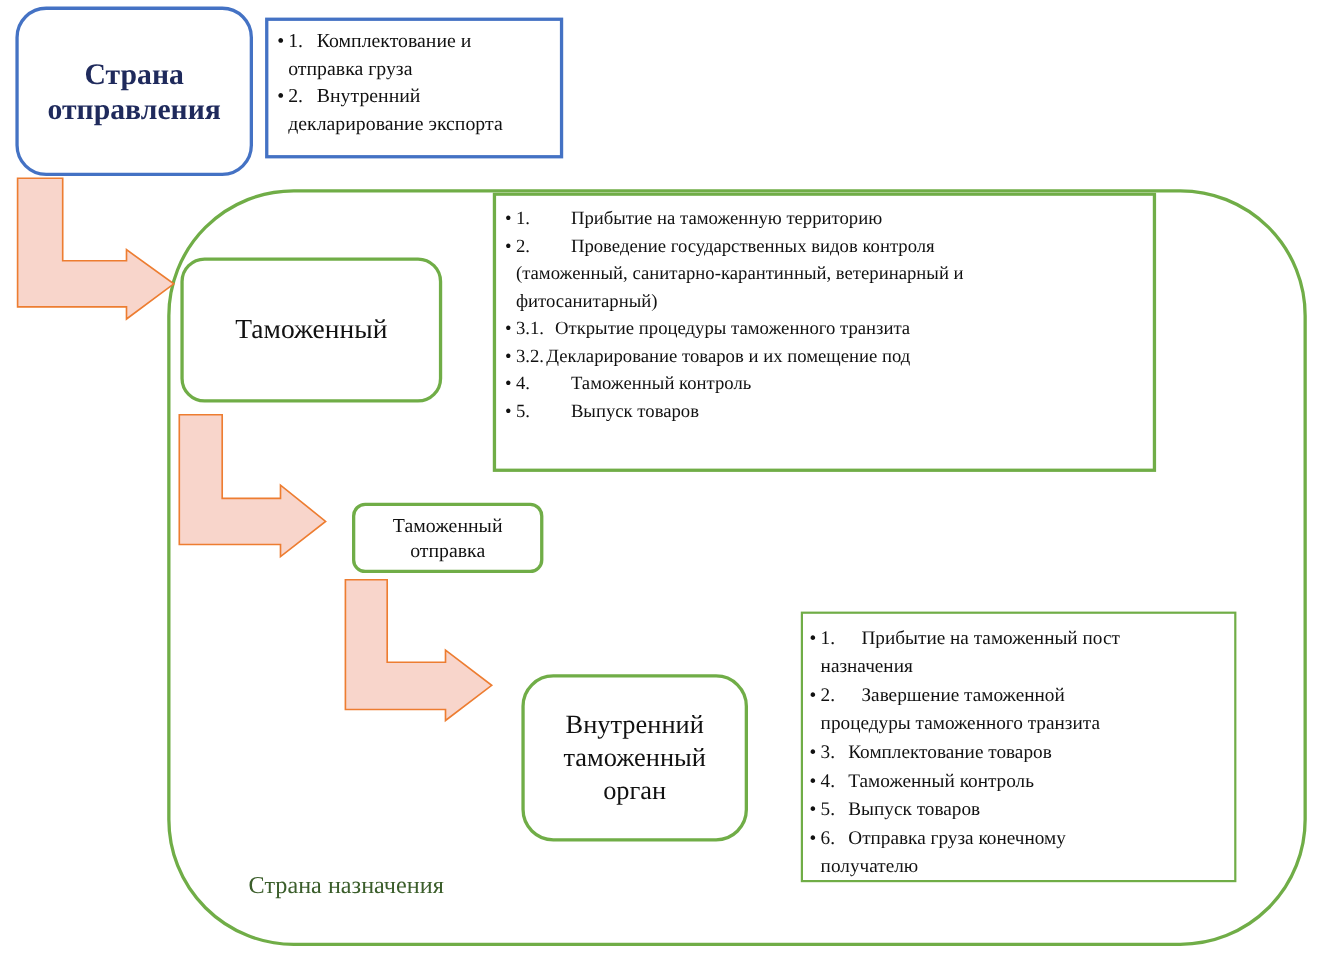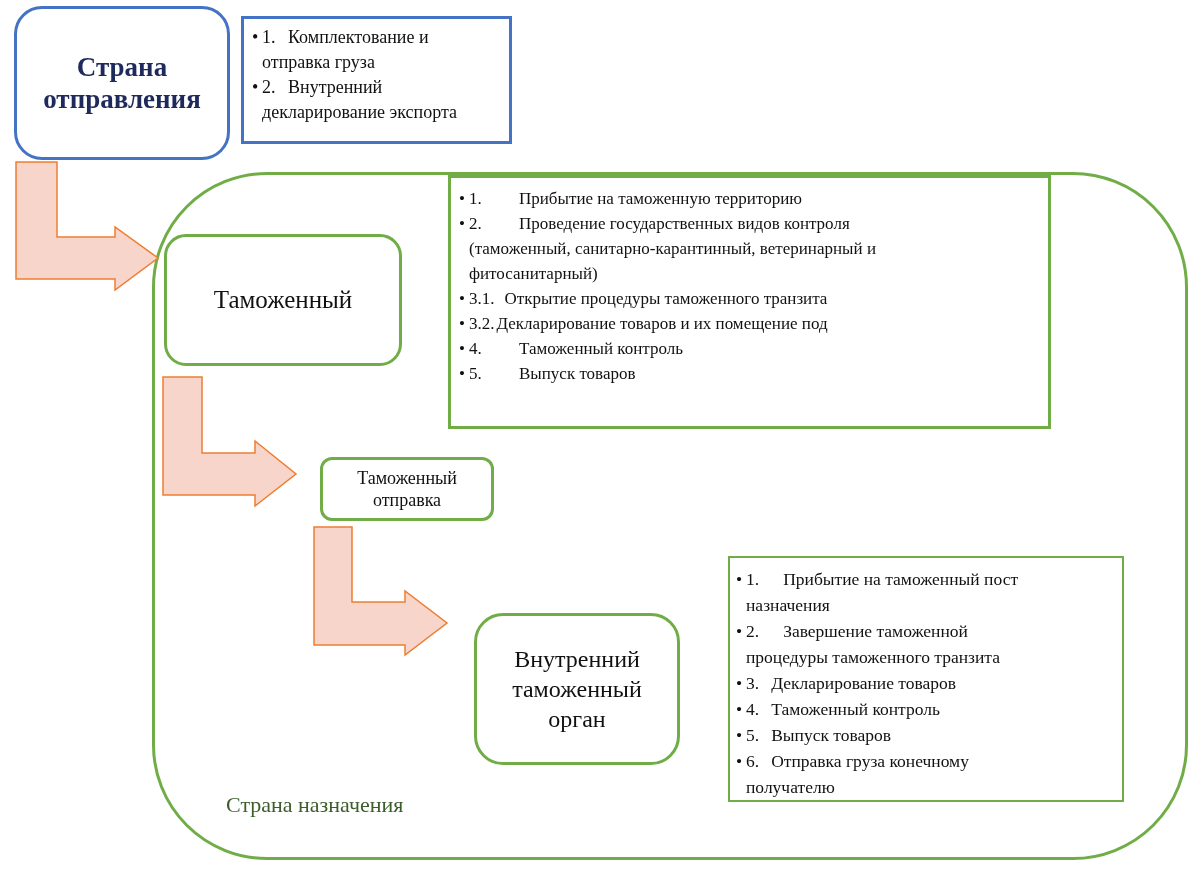--- a/index.html
+++ b/index.html
@@ -128,21 +128,21 @@
       <span class="num" style="margin-right:24px">1.</span><span>Прибытие на таможенный пост</span><br>
       <span>назначения</span>
     </li>
     <li>
       <span class="bullet">•</span>
       <span class="num" style="margin-right:24px">2.</span><span>Завершение таможенной</span><br>
       <span>процедуры таможенного транзита</span>
     </li>
     <li>
       <span class="bullet">•</span>
-      <span class="num" style="margin-right:12px">3.</span><span>Декларирование товаров</span>
+      <span class="num" style="margin-right:12px">3.</span><span>Комплектование товаров</span>
     </li>
     <li>
       <span class="bullet">•</span>
       <span class="num" style="margin-right:12px">4.</span><span>Таможенный контроль</span>
     </li>
     <li>
       <span class="bullet">•</span>
       <span class="num" style="margin-right:12px">5.</span><span>Выпуск товаров</span>
     </li>
     <li>

